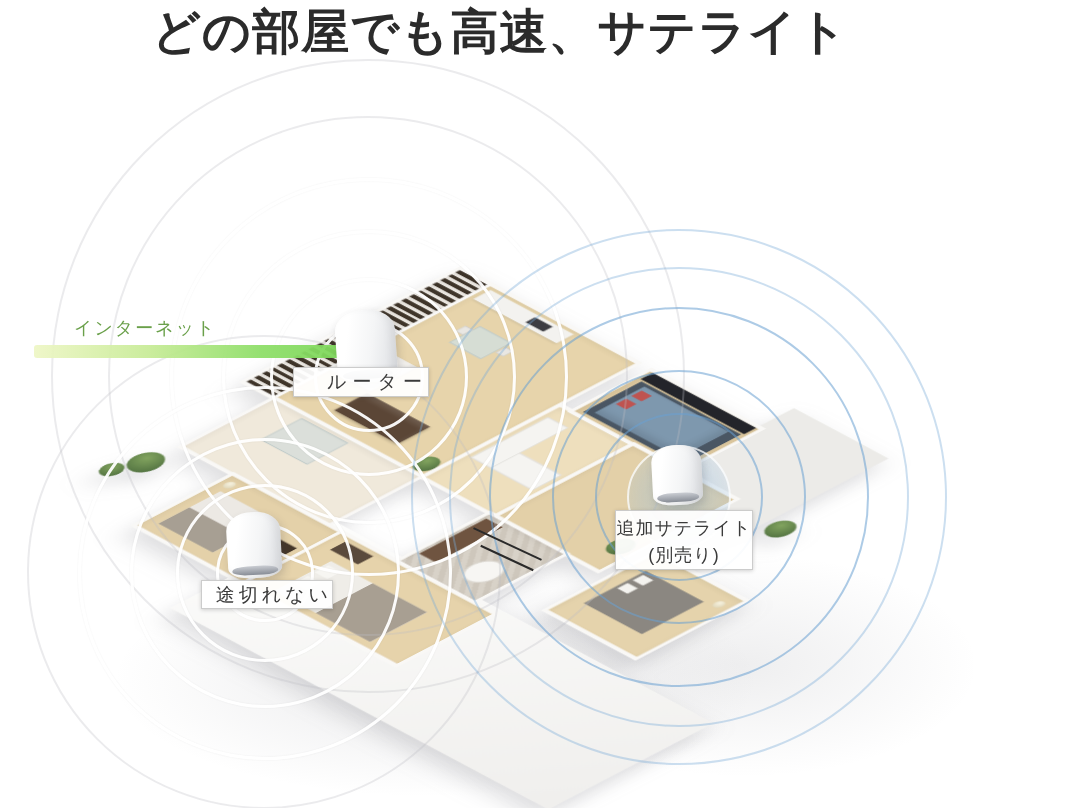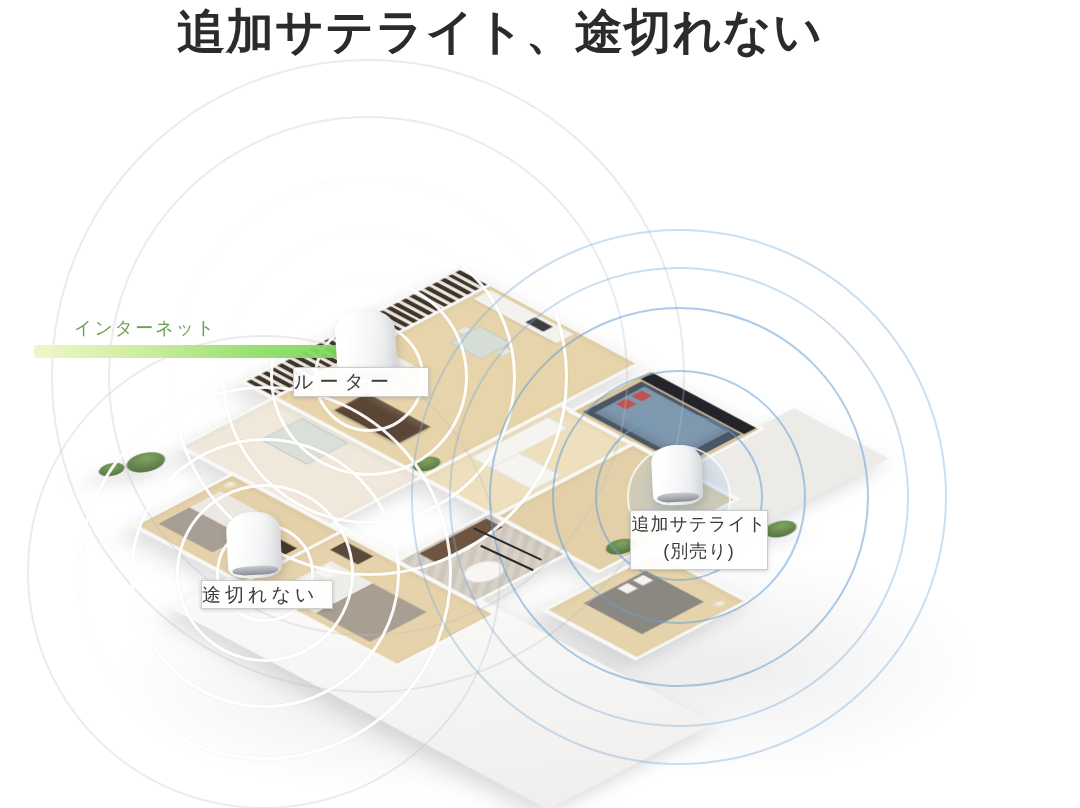--- a/index.html
+++ b/index.html
@@ -55,34 +55,34 @@
     background:linear-gradient(100deg,#ffffff 22%,#f4f5f6 58%,#dcdee2 100%);
     border-radius:46% 46% 40% 40% / 28% 28% 16% 16%;
     box-shadow:2px 4px 8px rgba(60,60,70,0.20), inset -5px -3px 9px rgba(0,0,0,0.06);
   }
   .device .base{
     position:absolute;bottom:3px;left:8%;width:84%;height:9px;border-radius:40%/60%;
     background:linear-gradient(180deg,#c9ccd2,#878c95);
   }
   
   .tag{
-    position:absolute;z-index:24;display:flex;align-items:center;justify-content:flex-start;
+    position:absolute;z-index:24;display:flex;align-items:center;justify-content:flex-end;
     background:rgba(255,255,255,0.94);border:1px solid rgba(110,110,110,0.35);
     box-shadow:0 1px 4px rgba(0,0,0,0.18);color:var(--label-text,#3b3b3b);
   }
   .tag-multi{flex-direction:column;line-height:27px;}
   .rail{position:absolute;background:#2a2a2a;z-index:13;}
 </style>
 </head>
 <body>
 
 <div class="canvas">
 
   <div class="headline-wrap">
-    <h1 class="title">追加サテライト、途切れない</h1>
+    <h1 class="title">どの部屋でも高速、サテライト</h1>
   </div>
 
   <div class="figure">
 
     <div class="gshadow" style="left:110px;top:555px;width:650px;height:235px;background:radial-gradient(ellipse at center,rgba(138,138,145,0.18),rgba(138,138,145,0) 70%);"></div>
     <div class="gshadow" style="left:510px;top:545px;width:470px;height:225px;background:radial-gradient(ellipse at center,rgba(138,138,145,0.14),rgba(138,138,145,0) 70%);"></div>
 
     <div class="plan">
 
       <div class="r" style="left:280px;top:350px;width:600px;height:192px;background:linear-gradient(135deg,#fdfdfc,#f0efed);"></div>
@@ -185,19 +185,19 @@
           <div class="base"></div>
         </div>
     </div>
 
     <div class="tag" style="left:293px;top:359px;width:134px;height:28px;font-size:19px;letter-spacing:6px;">
       <span>ルーター</span>
     </div>
     <div class="tag" style="left:201px;top:572px;width:130px;height:27px;font-size:19px;letter-spacing:4px;">
       <span>途切れない</span>
     </div>
-    <div class="tag tag-multi" style="left:615px;top:502px;width:136px;height:58px;font-size:18px;letter-spacing:1px;margin-left:15px;">
+    <div class="tag tag-multi" style="left:615px;top:502px;width:136px;height:58px;font-size:18px;letter-spacing:1px;">
       <span>追加サテライト</span>
       <span>(別売り)</span>
     </div>
 
   </div>
 </div>
 
 </body></html>

